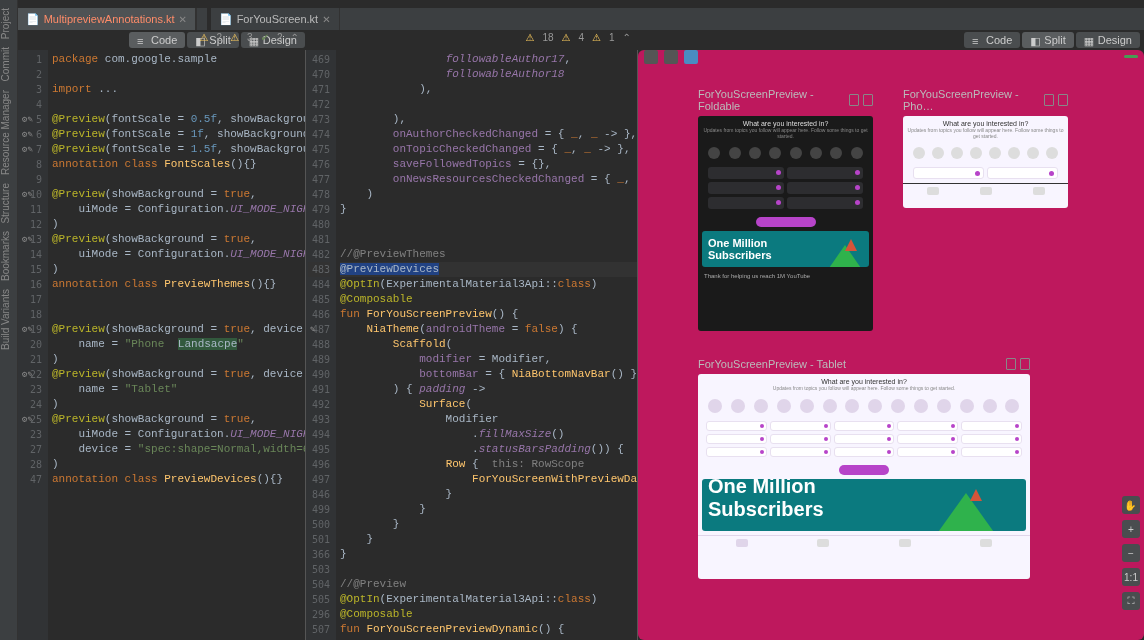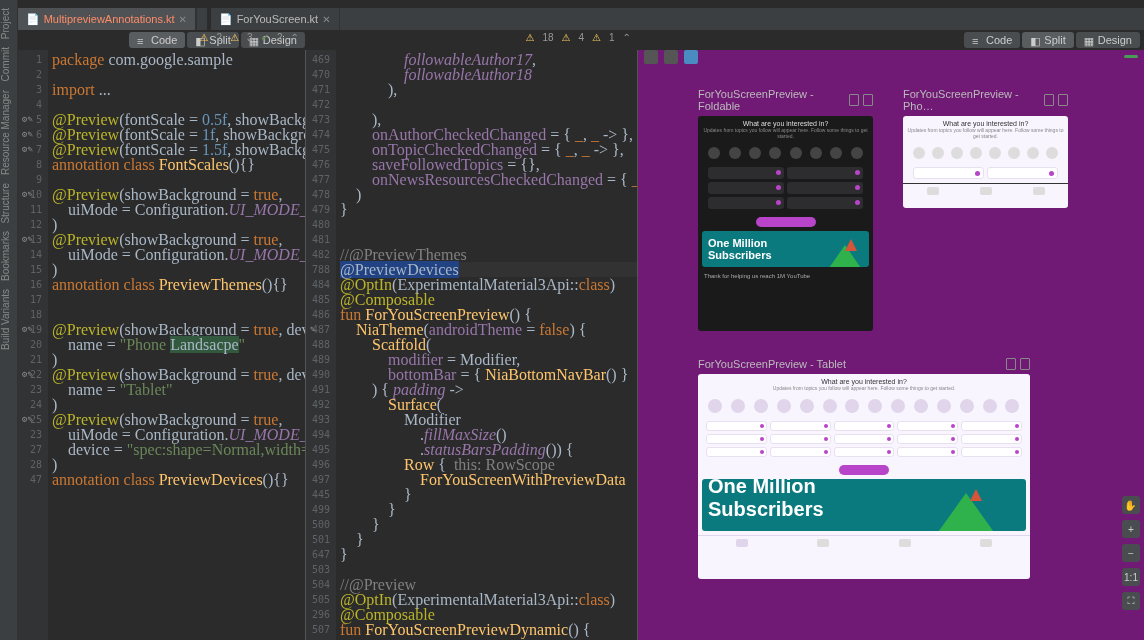--- a/index.html
+++ b/index.html
@@ -6,21 +6,21 @@
 body {
   background: #2b2b2b;
   color: #a9b7c6;
   font-family: "Segoe UI", -apple-system, sans-serif;
   font-size: 12px;
   width: 1144px;
   height: 640px;
   overflow: hidden;
   position: relative;
 }
-.mono { font-family: Liberation Serif, serif; font-size: 16px; }
+.mono { font-family: Liberation Mono, monospace; font-size: 11px; }
 
 
 .siderail {
   position: absolute;
   left: 0; top: 0; bottom: 0;
   width: 18px;
   background: #3c3f41;
   border-right: 1px solid #323232;
 }
 .siderail span {
@@ -90,23 +90,24 @@
   display: flex;
 }
 .pane-mid {
   width: 332px;
   position: relative;
   border-right: 1px solid #555;
   display: flex;
 }
 .pane-right {
   flex: 1;
-  background: #701a75;
+  background: #be185d;
   position: relative;
   overflow: hidden;
+  border-radius: 6px;
 }
 
 
 .gutter {
   width: 30px;
   background: #313335;
   text-align: right;
   padding: 2px 6px 2px 2px;
   line-height: 15px;
   color: #606366;
@@ -145,21 +146,21 @@
 .kw { color: #cc7832; }
 .ann { color: #bbb529; }
 .str { color: #6a8759; }
 .num { color: #6897bb; }
 .id { color: #a9b7c6; }
 .func { color: #ffc66d; }
 .param { color: #9876aa; }
 .italic { font-style: italic; color: #9876aa; }
 .comment { color: #808080; }
 .cur { background: #214283; }
-.highlight-word { background: #32593d; }
+.highlight-word { background: #32593d; margin-left: 7px; }
 
 
 .preview-toolbar {
   position: absolute;
   top: 0; right: 0; left: 0;
   height: 20px;
   display: flex;
   justify-content: flex-start;
   padding-left: 6px;
   gap: 6px;
@@ -394,40 +395,40 @@
         <div class="" style="position:relative">473</div>
         <div class="" style="position:relative">474</div>
         <div class="" style="position:relative">475</div>
         <div class="" style="position:relative">476</div>
         <div class="" style="position:relative">477</div>
         <div class="" style="position:relative">478</div>
         <div class="" style="position:relative">479</div>
         <div class="" style="position:relative">480</div>
         <div class="" style="position:relative">481</div>
         <div class="" style="position:relative">482</div>
-        <div class=" hl-ln" style="position:relative">788</div>
+        <div class=" hl-ln" style="position:relative">483</div>
         <div class="" style="position:relative">484</div>
         <div class="" style="position:relative">485</div>
         <div class="" style="position:relative">486</div>
         <div class="" style="position:relative"><span class="gicon">✎</span>487</div>
         <div class="" style="position:relative">488</div>
         <div class="" style="position:relative">489</div>
         <div class="" style="position:relative">490</div>
         <div class="" style="position:relative">491</div>
         <div class="" style="position:relative">492</div>
         <div class="" style="position:relative">493</div>
         <div class="" style="position:relative">494</div>
         <div class="" style="position:relative">495</div>
         <div class="" style="position:relative">496</div>
         <div class="" style="position:relative">497</div>
-        <div class="" style="position:relative">445</div>
+        <div class="" style="position:relative">846</div>
         <div class="" style="position:relative">499</div>
         <div class="" style="position:relative">500</div>
         <div class="" style="position:relative">501</div>
-        <div class="" style="position:relative">647</div>
+        <div class="" style="position:relative">366</div>
         <div class="" style="position:relative">503</div>
         <div class="" style="position:relative">504</div>
         <div class="" style="position:relative">505</div>
         <div class="" style="position:relative">296</div>
         <div class="" style="position:relative">507</div>
       </div>
     <div class="code mono" id="code-mid"><div class="line"><span class="id">                </span><span class="italic">followableAuthor17</span><span class="id">,</span></div><div class="line"><span class="id">                </span><span class="italic">followableAuthor18</span></div><div class="line"><span class="id">            ),</span></div><div class="line"></div><div class="line"><span class="id">        ),</span></div><div class="line"><span class="id">        </span><span class="param">onAuthorCheckedChanged</span><span class="id"> = { </span><span class="kw">_</span><span class="id">, </span><span class="kw">_</span><span class="id"> -&gt; },</span></div><div class="line"><span class="id">        </span><span class="param">onTopicCheckedChanged</span><span class="id"> = { </span><span class="kw">_</span><span class="id">, </span><span class="kw">_</span><span class="id"> -&gt; },</span></div><div class="line"><span class="id">        </span><span class="param">saveFollowedTopics</span><span class="id"> = {},</span></div><div class="line"><span class="id">        </span><span class="param">onNewsResourcesCheckedChanged</span><span class="id"> = { </span><span class="kw">_</span><span class="id">, </span></div><div class="line"><span class="id">    )</span></div><div class="line"><span class="id">}</span></div><div class="line"></div><div class="line"></div><div class="line"><span class="comment">//@PreviewThemes</span></div><div class="line hl-ln"><span class="cur">@PreviewDevices</span></div><div class="line"><span class="ann">@OptIn</span><span class="id">(ExperimentalMaterial3Api::</span><span class="kw">class</span><span class="id">)</span></div><div class="line"><span class="ann">@Composable</span></div><div class="line"><span class="kw">fun </span><span class="func">ForYouScreenPreview</span><span class="id">() {</span></div><div class="line"><span class="id">    </span><span class="func">NiaTheme</span><span class="id">(</span><span class="param">androidTheme</span><span class="id"> = </span><span class="kw">false</span><span class="id">) {</span></div><div class="line"><span class="id">        </span><span class="func">Scaffold</span><span class="id">(</span></div><div class="line"><span class="id">            </span><span class="param">modifier</span><span class="id"> = Modifier,</span></div><div class="line"><span class="id">            </span><span class="param">bottomBar</span><span class="id"> = { </span><span class="func">NiaBottomNavBar</span><span class="id">() }</span></div><div class="line"><span class="id">        ) { </span><span class="italic">padding</span><span class="id"> -&gt;</span></div><div class="line"><span class="id">            </span><span class="func">Surface</span><span class="id">(</span></div><div class="line"><span class="id">                Modifier</span></div><div class="line"><span class="id">                    .</span><span class="italic">fillMaxSize</span><span class="id">()</span></div><div class="line"><span class="id">                    .</span><span class="italic">statusBarsPadding</span><span class="id">()) {</span></div><div class="line"><span class="id">                </span><span class="func">Row</span><span class="id"> {  </span><span class="comment">this: RowScope</span></div><div class="line"><span class="id">                    </span><span class="func">ForYouScreenWithPreviewData</span></div><div class="line"><span class="id">                }</span></div><div class="line"><span class="id">            }</span></div><div class="line"><span class="id">        }</span></div><div class="line"><span class="id">    }</span></div><div class="line"><span class="id">}</span></div><div class="line"></div><div class="line"><span class="comment">//@Preview</span></div><div class="line"><span class="ann">@OptIn</span><span class="id">(ExperimentalMaterial3Api::</span><span class="kw">class</span><span class="id">)</span></div><div class="line"><span class="ann">@Composable</span></div><div class="line"><span class="kw">fun </span><span class="func">ForYouScreenPreviewDynamic</span><span class="id">() {</span></div></div>
   </div>
 
   <div class="pane-right">

